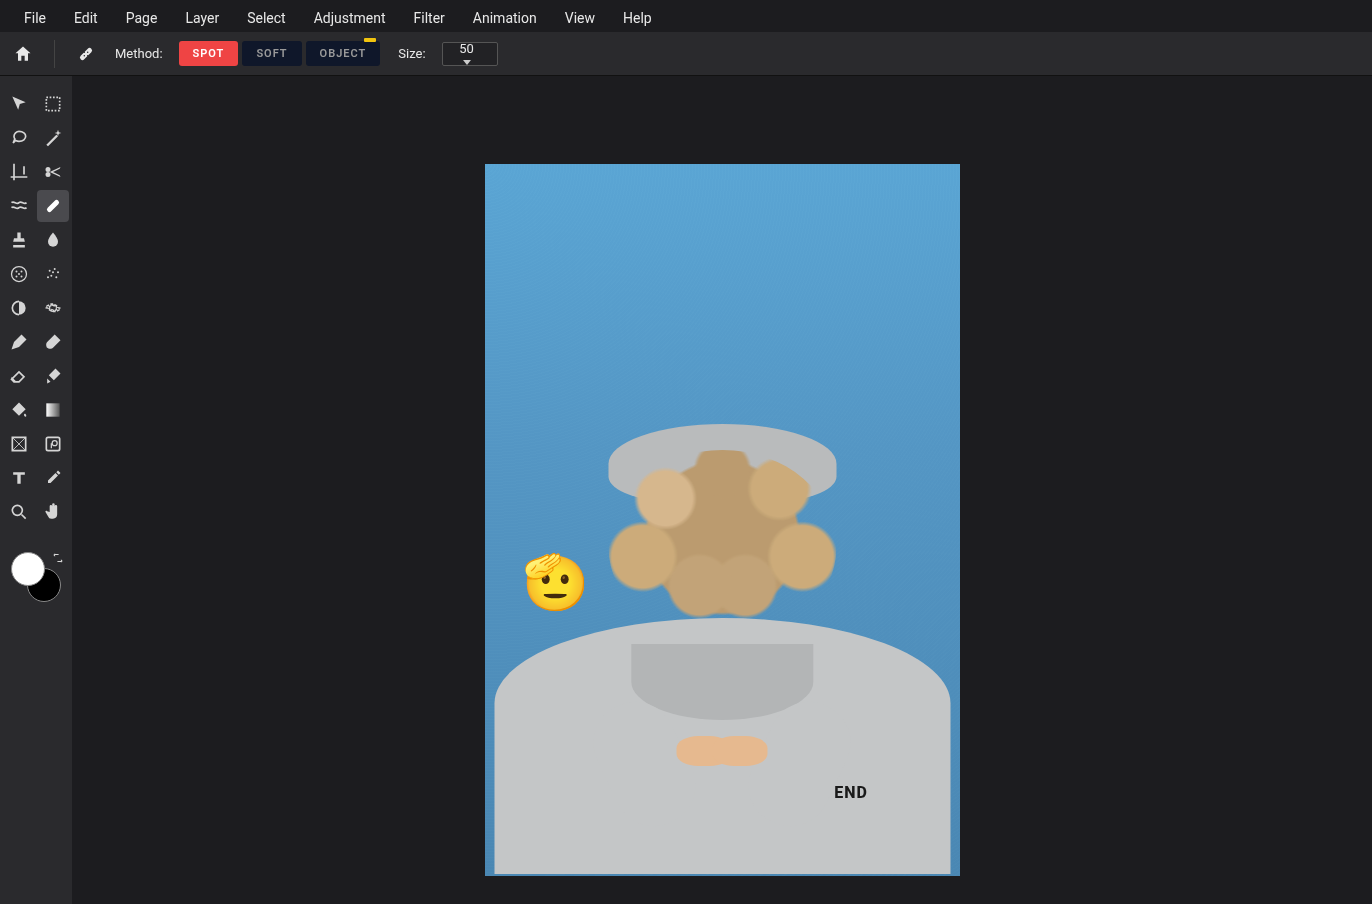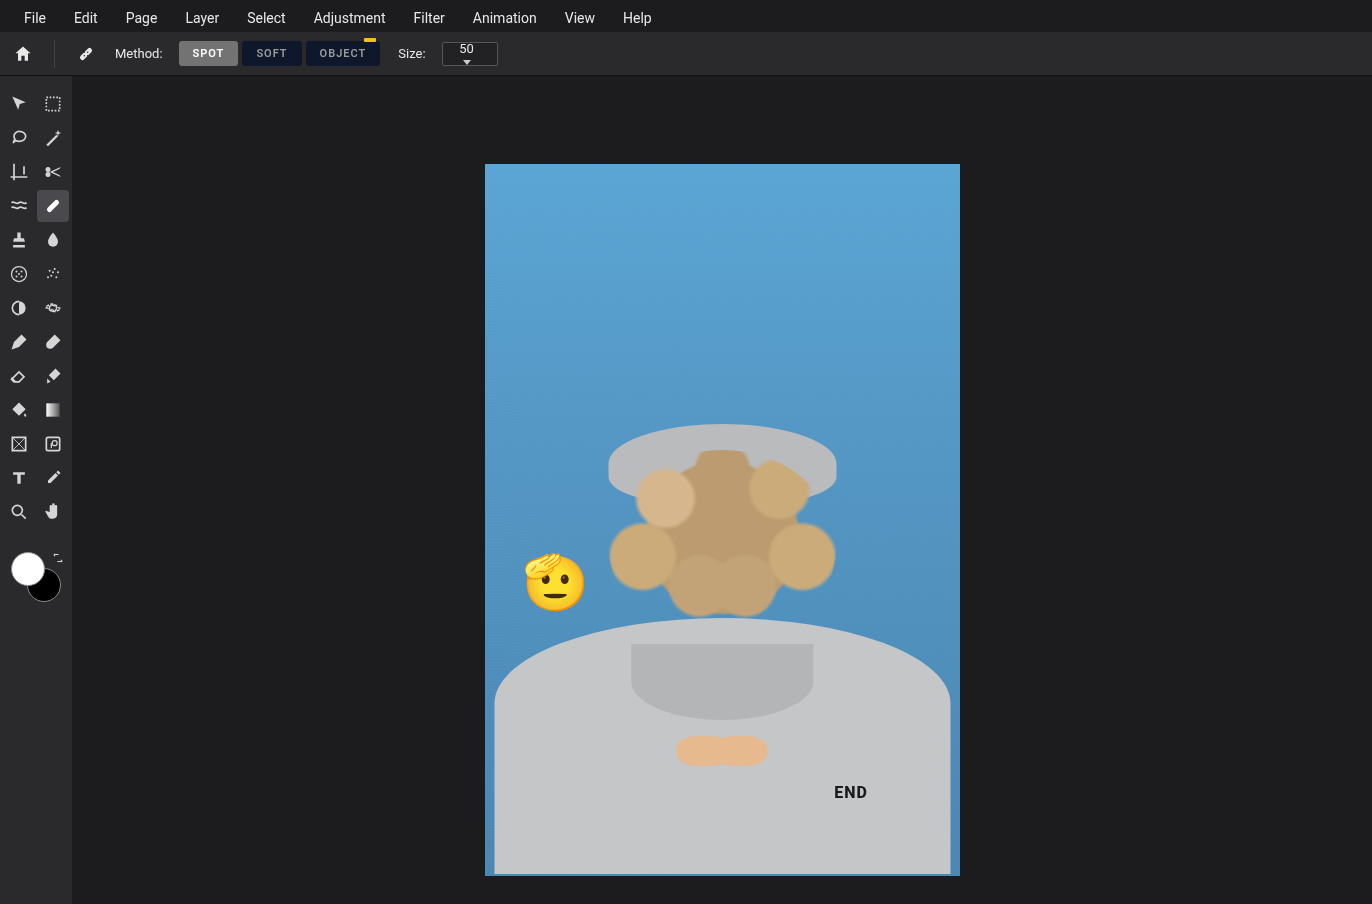--- a/index.html
+++ b/index.html
@@ -53,21 +53,21 @@
   padding: 6px 14px;
   font-size: 11px;
   letter-spacing: 1px;
   font-weight: 600;
   border-radius: 3px;
   background: #0f172a;
   color: #9a9a9a;
   cursor: pointer;
   position: relative;
 }
-.method-btn.active { background: #737373; color: #fff; }
+.method-btn.active { background: #ef4444; color: #fff; }
 .method-btn .badge {
   position: absolute;
   top: -3px; right: 4px;
   width: 12px; height: 4px;
   background: #f1c40f;
   border-radius: 1px;
 }
 .size-input {
   width: 56px; height: 24px;
   background: #222225;

